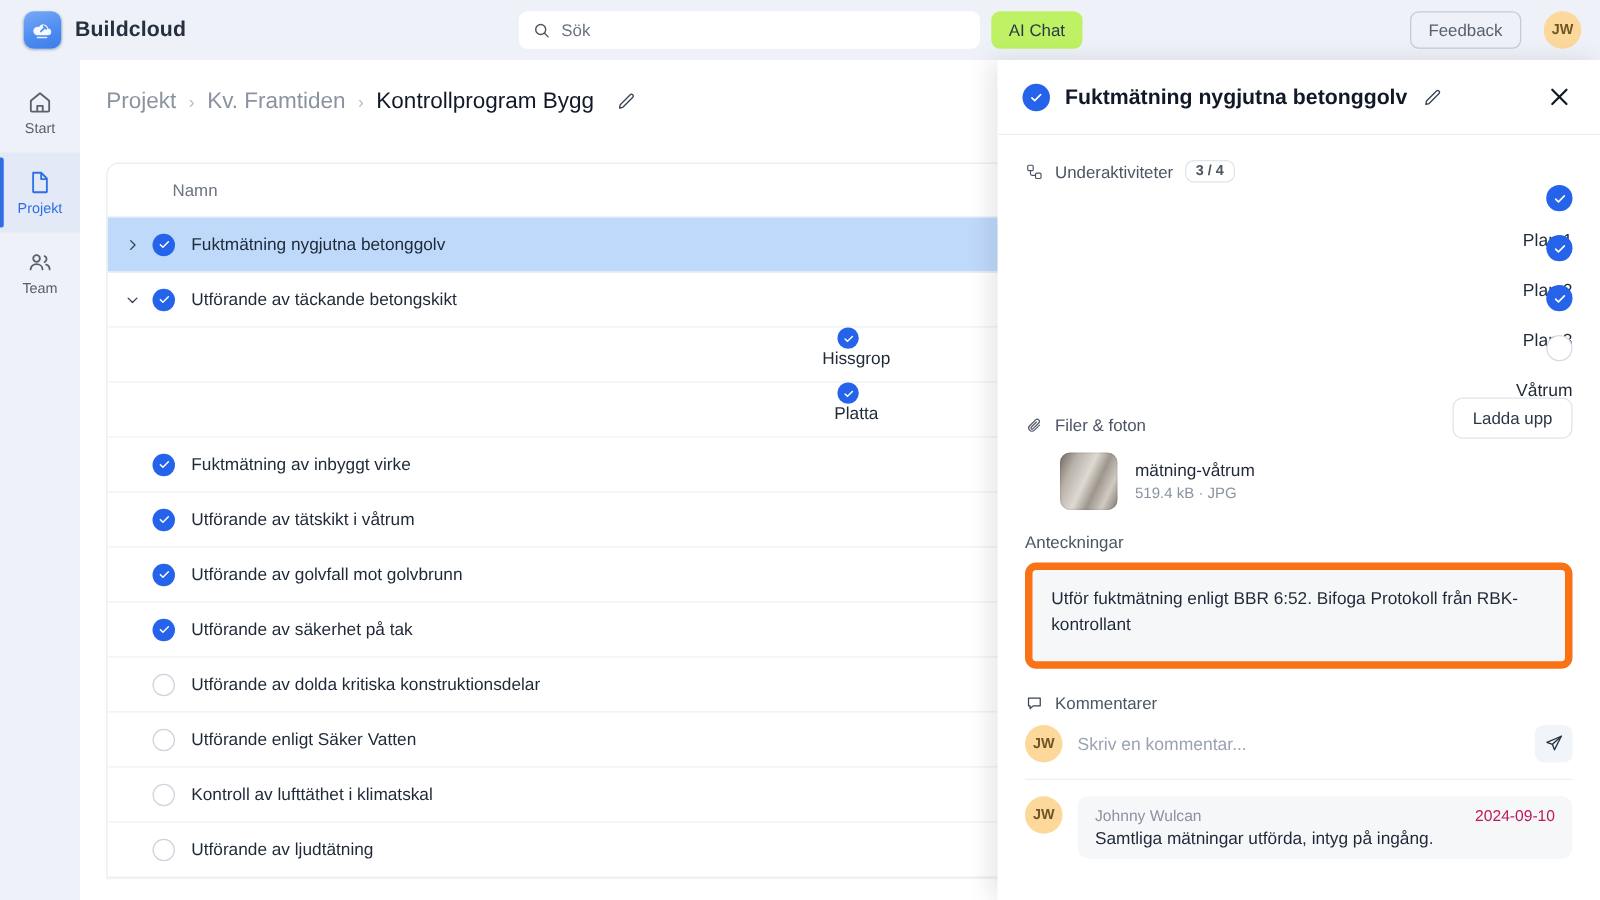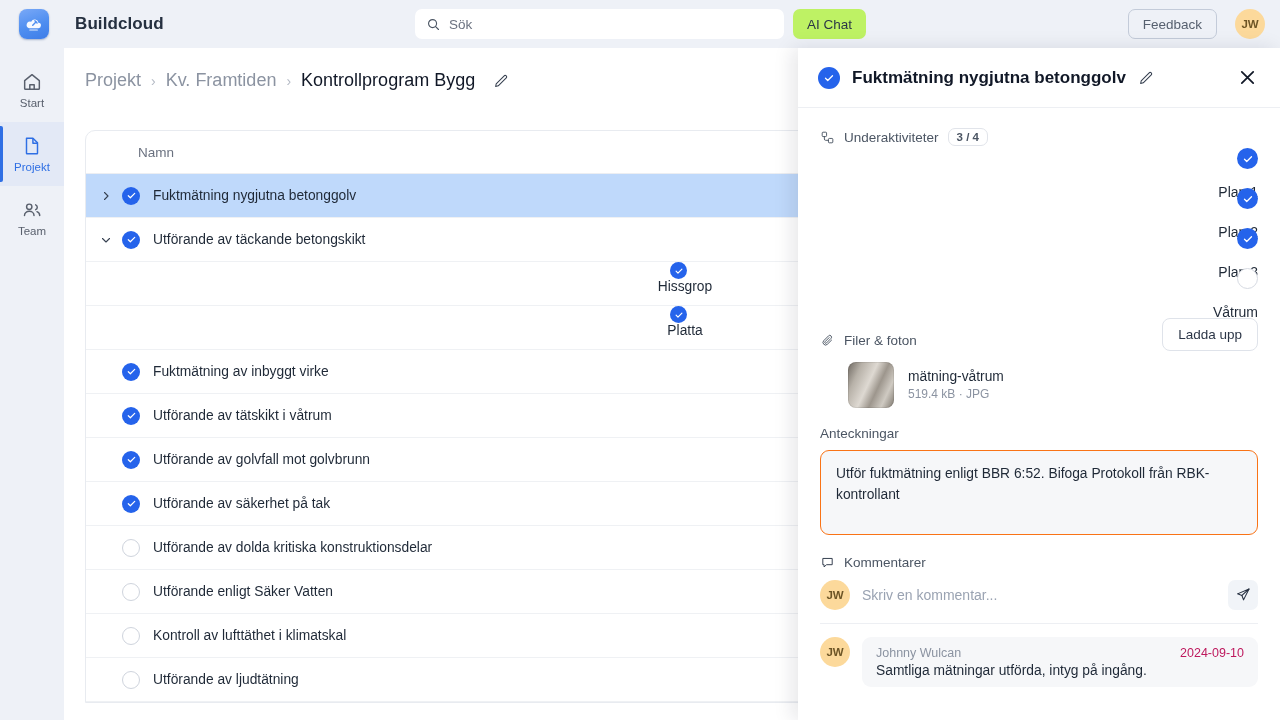--- a/index.html
+++ b/index.html
@@ -10,21 +10,21 @@
     color: #1f2937;
     overflow: hidden;
   }
   .app { position: relative; width: 1280px; height: 720px; }
 
   
   .topbar {
     position: absolute; top: 0; left: 0; width: 1280px; height: 48px;
     display: flex; align-items: center; background: #eef1f7;
   }
-  .brand { display: flex; align-items: center; gap: 26px; padding-left: 19px; width: 400px; }
+  .brand { display: flex; align-items: center; gap: 11px; padding-left: 19px; width: 400px; }
   .logo {
     width: 30px; height: 30px; border-radius: 8px;
     background: linear-gradient(160deg, #7aa9f7 0%, #4e8ef0 55%, #3d7ce8 100%);
     display: flex; align-items: center; justify-content: center;
     box-shadow: 0 1px 2px rgba(30,60,120,.35);
   }
   .brand-name { font-size: 17px; font-weight: 700; color: #253040; letter-spacing: .1px; }
 
   .search {
     position: absolute; left: 415px; top: 9px; width: 369px; height: 30px;
@@ -143,21 +143,21 @@
   .thumb {
     width: 46px; height: 46px; border-radius: 8px; overflow: hidden;
     background: linear-gradient(115deg,#6d6760 0%,#b7b1a8 22%,#ded9d2 45%,#9d968d 62%,#cfcac2 80%,#7c756c 100%);
     box-shadow: inset 0 0 0 1px rgba(0,0,0,.08);
   }
   .fname { font-size: 13.8px; color: #1f2937; }
   .fmeta { font-size: 12px; color: #8b93a1; margin-top: 3px; }
 
   .notes-label { font-size: 13.5px; color: #4b5563; margin-top: 18px; }
   .notes-box {
-    margin-top: 9px; background: #f6f7f9; border: 1px solid #f97316;
+    margin-top: 9px; background: #f6f7f9; border: 6px solid #f97316;
     border-radius: 9px; padding: 13px 15px; height: 85px;
     font-size: 13.8px; color: #1f2937; line-height: 1.5;
   }
 
   .comments-head { display: flex; align-items: center; gap: 9px; margin-top: 20px; }
   .comment-input-row { display: flex; align-items: center; gap: 12px; margin-top: 10px; padding-bottom: 13px; border-bottom: 1px solid #edeff3; }
   .cinput { flex: 1; font-size: 14px; color: #9aa3b2; }
   .send-btn {
     width: 30px; height: 30px; border-radius: 7px; background: #f1f4f8;
     display: flex; align-items: center; justify-content: center;

